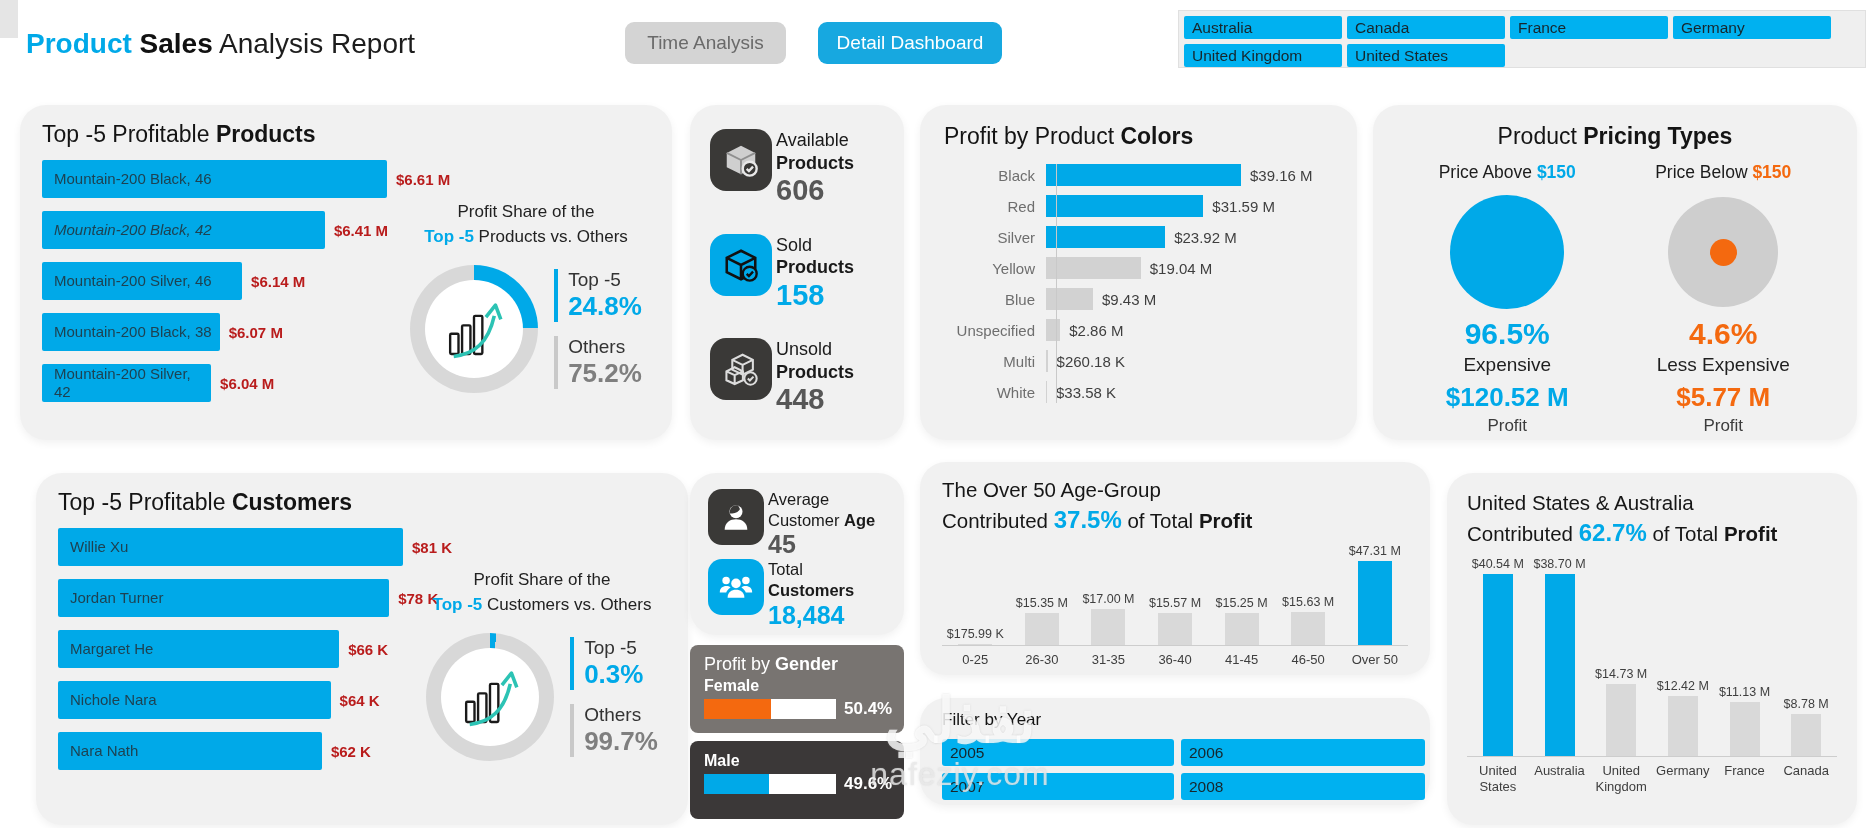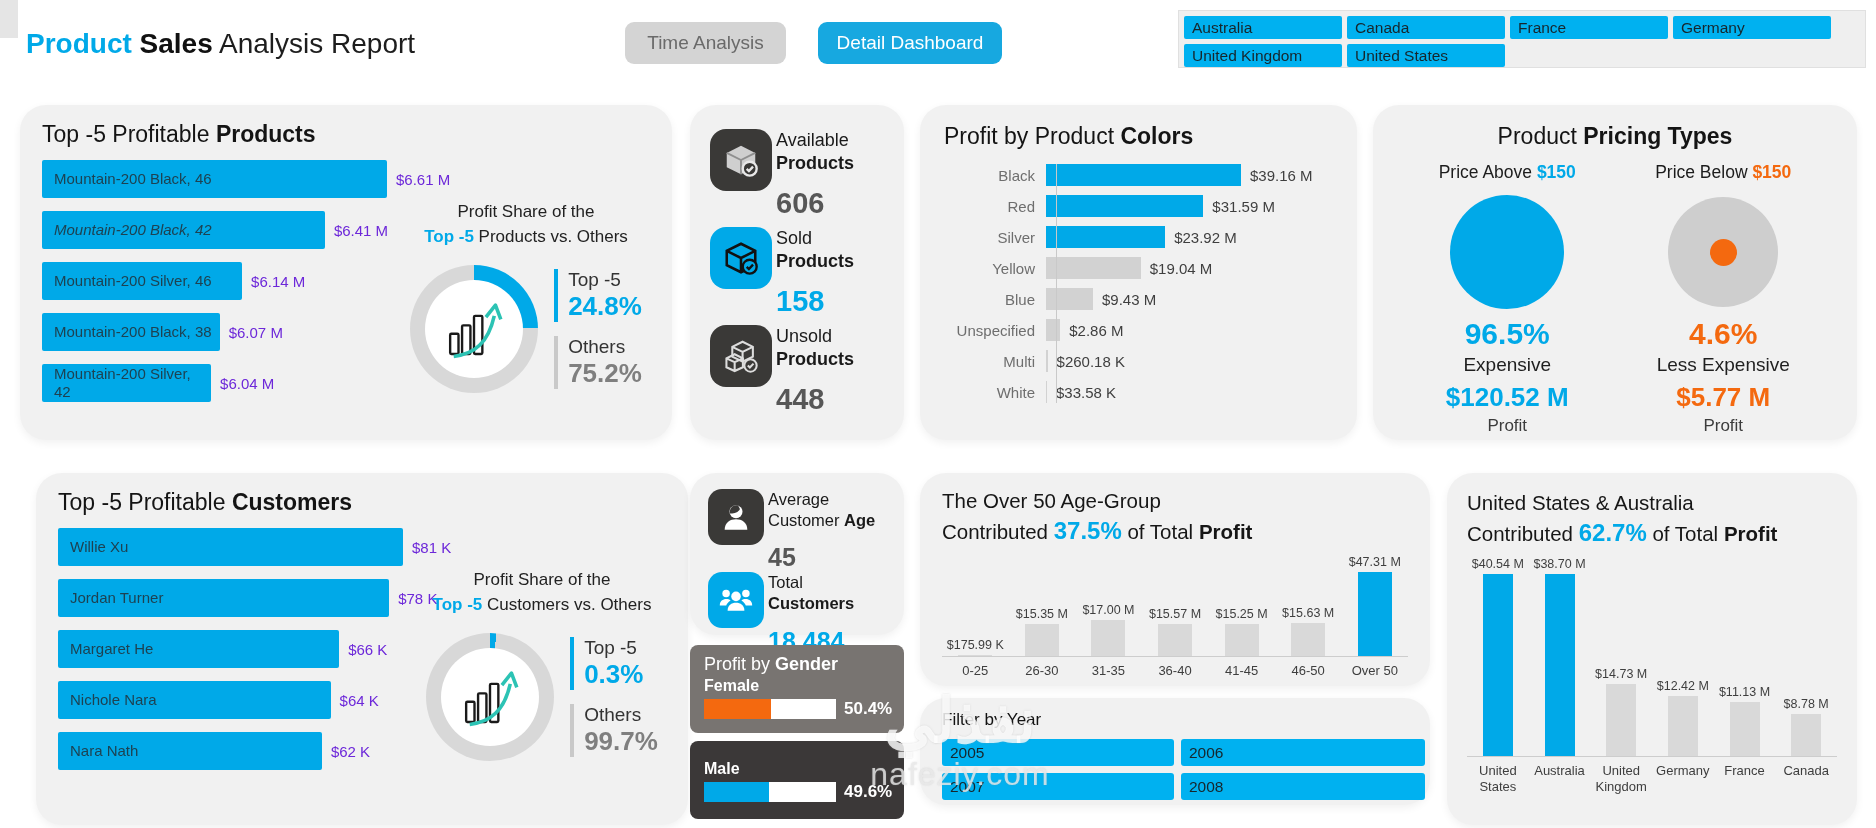--- a/index.html
+++ b/index.html
@@ -35,21 +35,21 @@
   .country-slicer .chip{width:158px;}
 
   
   #p-products{left:20px;top:105px;width:652px;height:335px;padding:16px 22px;}
   #p-customers{left:36px;top:473px;width:652px;height:352px;padding:16px 22px;}
   .prow{display:flex;}
   .hbars{width:360px;flex:none;display:flex;flex-direction:column;gap:13px;margin-top:12px;}
   .hbar-track{width:345px;display:flex;align-items:center;gap:9px;}
   .hbar{height:38px;background:var(--accent);border-radius:2px;display:flex;align-items:center;padding-left:12px;cursor:pointer;flex:none;}
   .hbar-label{font-size:15px;color:#1D4252;line-height:1.2;}
-  .hbar-value{font-size:15px;color:#6d28d9;white-space:nowrap;}
+  .hbar-value{font-size:15px;color:#b91c1c;white-space:nowrap;font-weight:bold;}
   .share{flex:1;display:flex;flex-direction:column;align-items:center;}
   .share-heading{margin-top:52px;text-align:center;font-size:17px;color:#222;line-height:1.45;}
   .share-heading b{font-weight:700;}
   .share-body{display:flex;align-items:center;gap:16px;margin-top:16px;}
   .donut{width:128px;height:128px;border-radius:50%;position:relative;flex:none;cursor:pointer;}
   .donut-hole{position:absolute;inset:15px;background:#fff;border-radius:50%;display:flex;align-items:center;justify-content:center;}
   .legend{display:flex;flex-direction:column;gap:14px;}
   .legend-item{border-left:4px solid #C9C9C9;padding-left:10px;}
   .legend-item.acc{border-left-color:var(--accent);}
   .legend-label{font-size:19px;color:#333;}
@@ -57,21 +57,21 @@
 
   
   #p-kpi1{left:690px;top:105px;width:214px;height:335px;padding:24px 20px;display:flex;flex-direction:column;justify-content:space-between;}
   #p-kpi2{left:690px;top:473px;width:214px;height:162px;padding:16px 18px;display:flex;flex-direction:column;justify-content:space-between;}
   .kpi{display:flex;gap:4px;align-items:flex-start;}
   .kpi-icon{width:62px;height:62px;border-radius:16px;flex:none;display:flex;align-items:center;justify-content:center;}
   .kpi-icon.dark{background:var(--dark);}
   .kpi-icon.blue{background:var(--accent);}
   .kpi-label{font-size:18px;line-height:1.25;color:#1A1A1A;}
   .kpi-label b{font-weight:700;}
-  .kpi-value{font-size:29px;font-weight:700;margin-top:13px;}
+  .kpi-value{font-size:29px;font-weight:700;margin-top:0;}
   .kpi-value.gray{color:#575757;}
   .kpi-value.blue{color:var(--accent);}
   #p-kpi2 .kpi-icon{width:56px;height:56px;border-radius:14px;}
   #p-kpi2 .kpi-label{font-size:16.5px;}
   #p-kpi2 .kpi-value{font-size:25px;}
 
   
   #p-colors{left:920px;top:105px;width:437px;height:335px;padding:18px 24px;}
   .cchart{position:relative;margin-top:14px;}
   .axis-v{position:absolute;left:112px;top:0;bottom:0;width:1px;background:#C9C9C9;}
@@ -95,33 +95,33 @@
   .pcircle.gray{width:110px;height:110px;background:#CECECE;display:flex;align-items:center;justify-content:center;}
   .pdot{width:27px;height:27px;border-radius:50%;background:var(--orange);}
   .ppct{font-size:30px;font-weight:700;}
   .pdesc{font-size:19px;color:#1F1F1F;margin-top:3px;}
   .pvalue{font-size:26px;font-weight:700;margin-top:6px;}
   .pcaption{font-size:17px;color:#3C3C3C;margin-top:3px;}
 
   
   .gcard{position:absolute;left:690px;width:214px;border-radius:8px;padding:9px 14px;color:#fff;}
   #g-female{top:645px;height:88px;background:#787471;}
-  #g-male{top:741px;height:78px;background:#3B3838;display:flex;flex-direction:column;justify-content:center;}
+  #g-male{top:741px;height:78px;background:#3B3838;display:flex;flex-direction:column;justify-content:flex-start;}
   .gtitle{font-size:18px;}
   .gtitle b{font-weight:700;}
   .glabel{font-size:16px;font-weight:700;margin-top:2px;}
   .grow{display:flex;align-items:center;gap:8px;margin-top:4px;}
   .gtrack{width:132px;height:20px;background:#fff;flex:none;}
   .gfill{height:100%;}
   .gfill.orange{background:var(--orange);}
   .gfill.blue{background:var(--accent);}
   .gpct{font-size:17px;font-weight:700;color:#fff;}
 
   
-  #p-age{left:920px;top:473px;width:510px;height:213px;padding:14px 22px 10px;}
+  #p-age{left:920px;top:462px;width:510px;height:213px;padding:14px 22px 10px;}
   #p-geo{left:1447px;top:473px;width:410px;height:352px;padding:16px 20px 10px;}
   .vtitle{font-size:20.5px;color:#161616;line-height:1.35;}
   .vtitle .vt-accent{color:var(--accent);font-weight:700;font-size:24px;}
   .vtitle b{font-weight:700;}
   .vchart{position:relative;margin-top:8px;}
   .vcols{display:flex;width:100%;}
   .vcol{flex:1;display:flex;flex-direction:column;align-items:center;min-width:0;}
   .vtrack{display:flex;flex-direction:column;justify-content:flex-end;align-items:center;width:100%;}
   #p-age .vtrack{height:102px;}
   #p-geo .vtrack{height:200px;}

